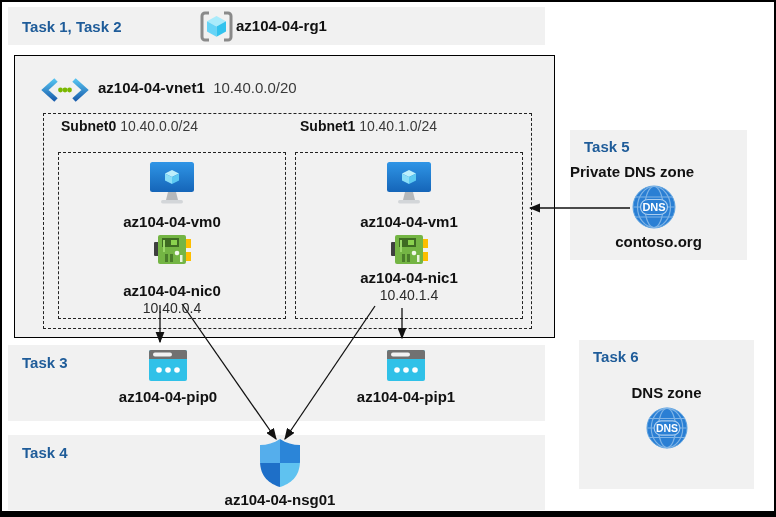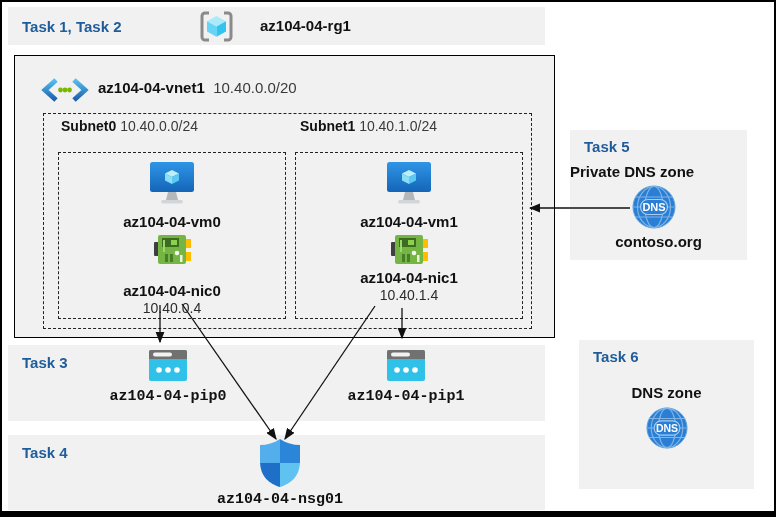--- a/index.html
+++ b/index.html
@@ -3,21 +3,21 @@
 <meta charset="utf-8">
 <style>
   html,body{margin:0;padding:0;background:#fff;font-family:"Liberation Sans",sans-serif;}
   #canvas{position:relative;width:776px;height:517px;box-sizing:border-box;
           border:2px solid #000;border-bottom:6px solid #000;background:#fff;overflow:hidden;}
   .band{position:absolute;background:#f1f1f1;}
   .task-label{position:absolute;font-size:15px;font-weight:700;color:#1F5C99;white-space:nowrap;text-align:right;}
   .res-label{font-size:15px;font-weight:700;color:#111;white-space:nowrap;}
   .plain{font-weight:400;color:#3a3a3a;}
   .dashed{position:absolute;border:1px dashed #222;text-align:right;}
-  .col{position:absolute;display:flex;flex-direction:column;align-items:center;font-family:Liberation Mono, monospace;}
+  .col{position:absolute;display:flex;flex-direction:column;align-items:center;}
   .ip{font-size:14px;color:#2b2b2b;margin-top:1px;}
   .subnet-title{position:absolute;font-size:14px;white-space:nowrap;}
   .subnet-title b{font-size:14px;color:#111;}
   .ctr{display:flex;flex-direction:column;align-items:center;}
   svg{display:block;}
   #overlay{position:absolute;left:0;top:0;pointer-events:none;}
   .icon{line-height:0;}
 </style>
 </head>
 <body>
@@ -47,21 +47,21 @@
     <div class="task-label" style="left:14px;top:11px">Task 1, Task 2</div>
     <div class="icon" style="position:absolute;left:192px;top:4px">
       <svg width="33" height="31" viewBox="0 0 33 31">
         <path d="M9,2 H5 a3,3 0 0 0 -3,3 V26 a3,3 0 0 0 3,3 H9" fill="none" stroke="#8a8a8a" stroke-width="3"></path>
         <path d="M24,2 H28 a3,3 0 0 1 3,3 V26 a3,3 0 0 1 -3,3 H24" fill="none" stroke="#8a8a8a" stroke-width="3"></path>
         <polygon points="16.5,5 26,10.2 16.5,15.4 7,10.2" fill="#a9ebfb"></polygon>
         <polygon points="7,10.2 16.5,15.4 16.5,25.8 7,20.6" fill="#66d4f7"></polygon>
         <polygon points="16.5,15.4 26,10.2 26,20.6 16.5,25.8" fill="#32c3ee"></polygon>
       </svg>
     </div>
-    <div class="res-label" style="position:absolute;left:252px;top:10px">az104-04-rg1</div>
+    <div class="res-label" style="position:absolute;left:228px;top:10px">az104-04-rg1</div>
   </div>
 
   <div style="position:absolute;left:12px;top:53px;width:539px;height:281px;background:#f1f1f1;border:1px solid #000">
     <div class="icon" style="position:absolute;left:26px;top:21px">
       <svg width="48" height="26" viewBox="0 0 48 26">
         <polyline points="15,3 4,13 15,23" fill="none" stroke="url(#gv)" stroke-width="5"></polyline>
         <polyline points="33,3 44,13 33,23" fill="none" stroke="url(#gv)" stroke-width="5"></polyline>
         <circle cx="19.5" cy="13" r="2.4" fill="#7ab800"></circle>
         <circle cx="24.0" cy="13" r="2.4" fill="#7ab800"></circle>
         <circle cx="28.5" cy="13" r="2.4" fill="#7ab800"></circle>

